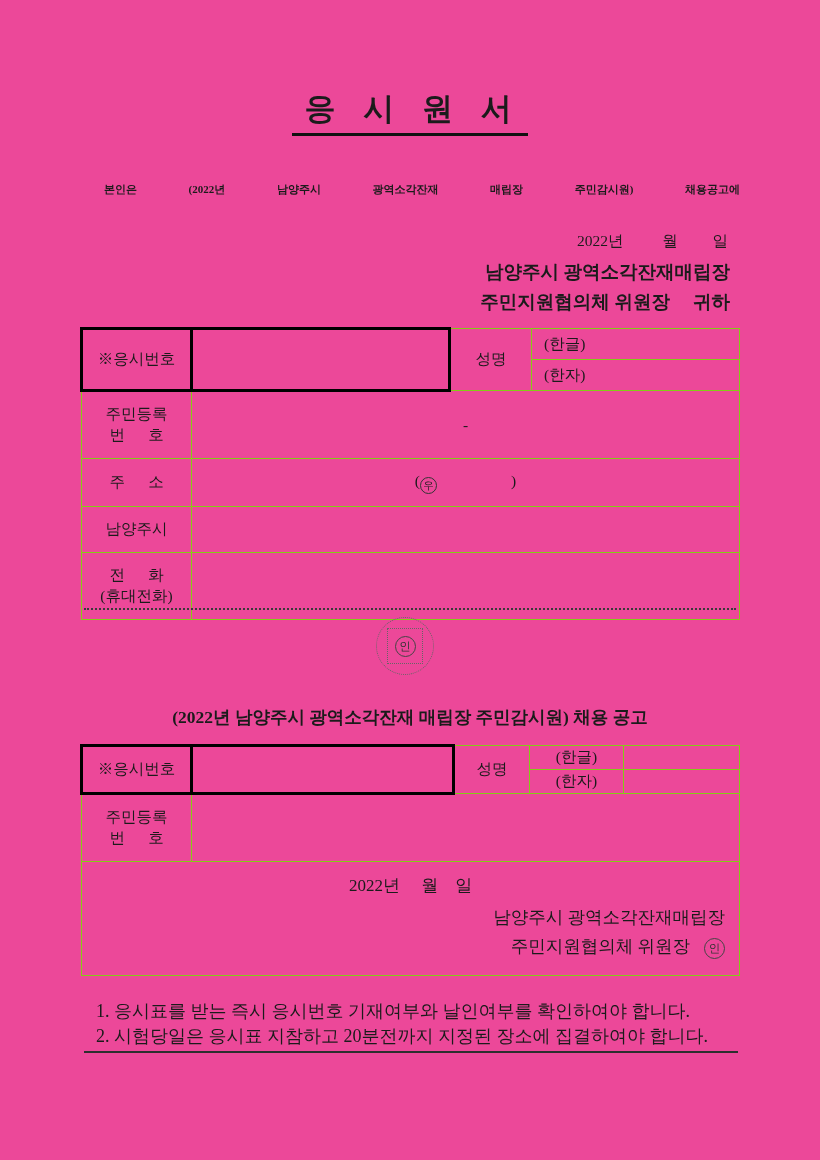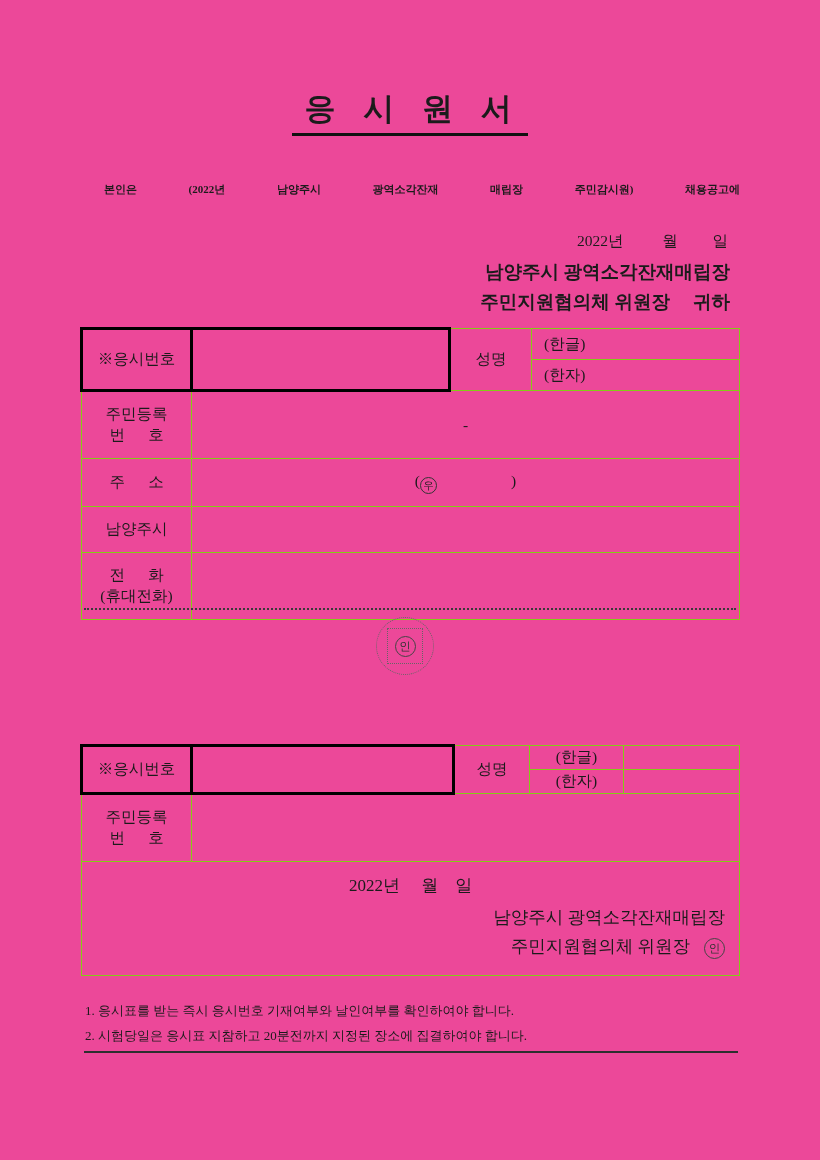--- a/index.html
+++ b/index.html
@@ -110,22 +110,22 @@
   .sign-org { text-align: right; padding-right: 14px; font-size: 17.5px; line-height: 29px; }
   .sign-org .seal { margin-left: 14px; }
 
   
   .notice-title {
     position: absolute; top: 966px; left: 0; width: 100%;
     text-align: center;
     font-size: 18.5px; font-weight: bold;
   }
   .notice-items {
-    position: absolute; top: 999px; left: 85px; width: 650px;
-    font-size: 13px; line-height: 24.5px;
+    position: absolute; top: 999px; left: 96px; width: 650px;
+    font-size: 18px; line-height: 24.5px;
   }
   .bottom-rule {
     position: absolute; top: 1051px; left: 84px; width: 654px;
     border-top: 2px solid #2e2e2e;
   }
 </style>
 </head>
 <body>
 
 <div class="page">
@@ -186,20 +186,21 @@
     </table>
 
   <div class="dotline"></div>
 
   <div class="stamp">
     <div class="stamp-square">
       <span class="seal">인</span>
     </div>
   </div>
 
+  <div class="subtitle2">(2022년 남양주시 광역소각잔재 매립장 주민감시원) 채용 공고</div>
 
   <table class="form t2">
     <colgroup>
       <col style="width:110px">
         <col style="width:262px">
         <col style="width:76px">
         <col style="width:94px">
         <col style="width:116px">
     </colgroup>
     <tbody>

